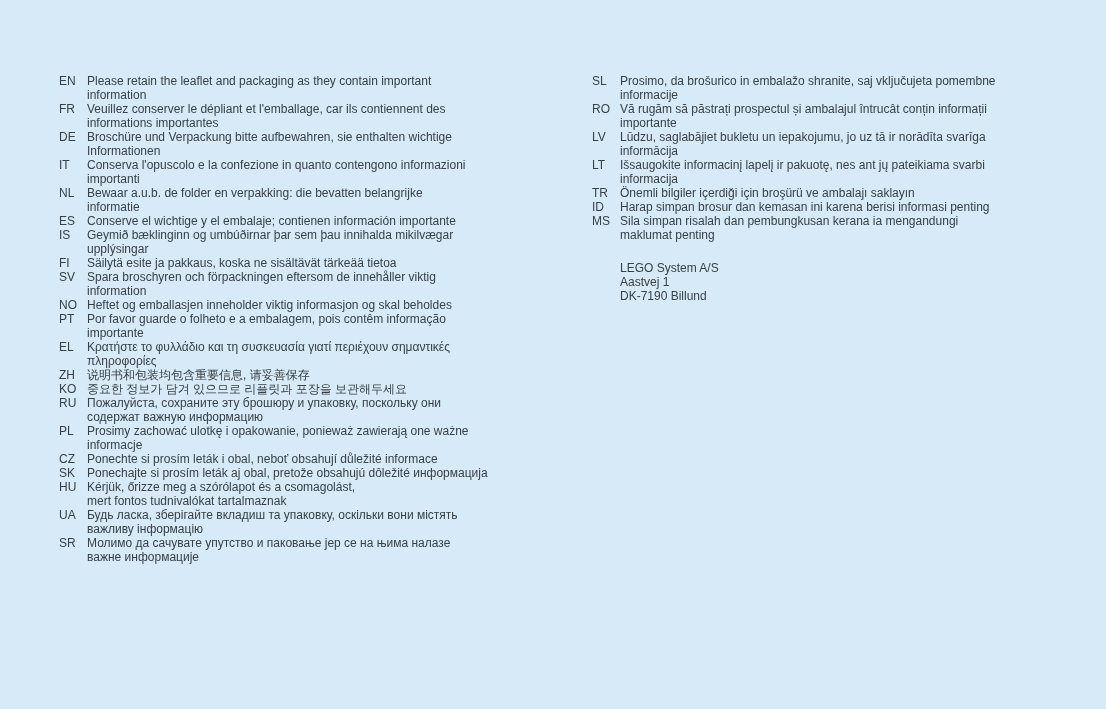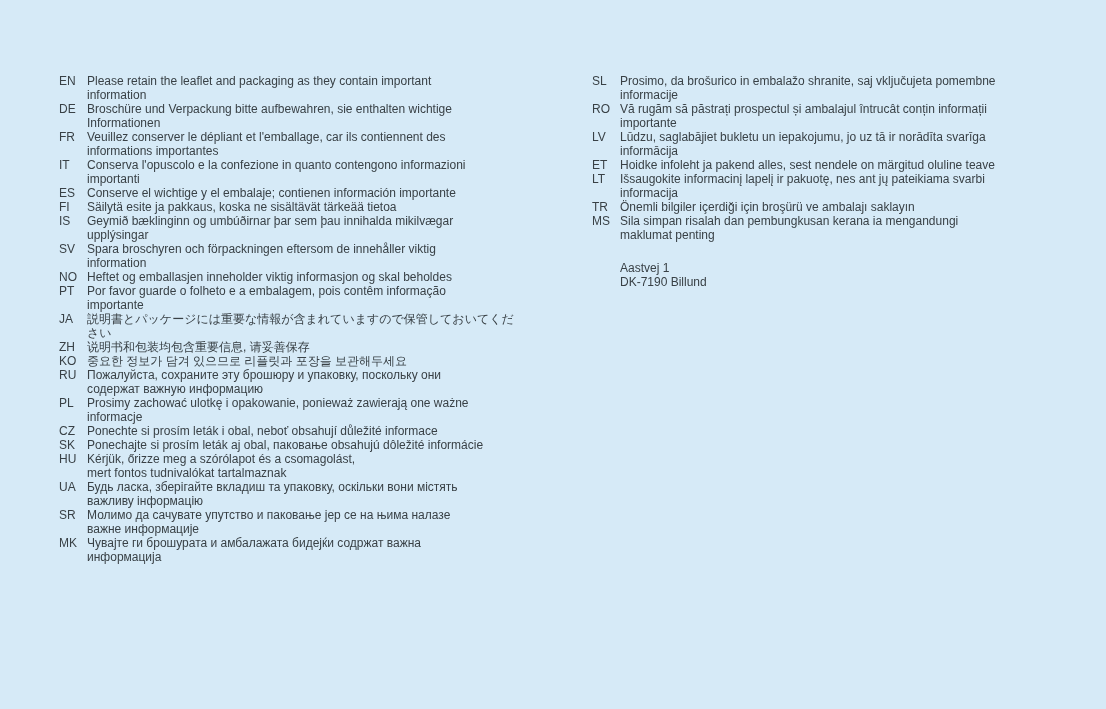--- a/index.html
+++ b/index.html
@@ -50,78 +50,83 @@
 
 <div class="page" style="background: rgb(214, 234, 247); color: rgb(57, 65, 70);">
   <div class="col col-left" id="col-left">
   <div class="row">
     <span class="code">EN</span>
     <span class="text">Please retain the leaflet and packaging as they contain important
 information</span>
   </div>
 
   <div class="row">
+    <span class="code">FR</span>
+    <span class="text">Veuillez conserver le dépliant et l'emballage, car ils contiennent des
+informations importantes</span>
+  </div>
+
+  <div class="row">
     <span class="code">DE</span>
     <span class="text">Broschüre und Verpackung bitte aufbewahren, sie enthalten wichtige
 Informationen</span>
   </div>
 
   <div class="row">
-    <span class="code">FR</span>
-    <span class="text">Veuillez conserver le dépliant et l'emballage, car ils contiennent des
-informations importantes</span>
-  </div>
-
-  <div class="row">
     <span class="code">IT</span>
     <span class="text">Conserva l'opuscolo e la confezione in quanto contengono informazioni
 importanti</span>
   </div>
 
+  <div class="row">
+    <span class="code">NL</span>
+    <span class="text">Bewaar a.u.b. de folder en verpakking: die bevatten belangrijke
+informatie</span>
+  </div>
 
   <div class="row">
     <span class="code">ES</span>
     <span class="text">Conserve el wichtige y el embalaje; contienen información importante</span>
   </div>
 
-
-  <div class="row">
-    <span class="code">FI</span>
-    <span class="text">Säilytä esite ja pakkaus, koska ne sisältävät tärkeää tietoa</span>
-  </div>
 
   <div class="row">
     <span class="code">IS</span>
     <span class="text">Geymið bæklinginn og umbúðirnar þar sem þau innihalda mikilvægar
 upplýsingar</span>
   </div>
 
   <div class="row">
+    <span class="code">FI</span>
+    <span class="text">Säilytä esite ja pakkaus, koska ne sisältävät tärkeää tietoa</span>
+  </div>
+
+  <div class="row">
     <span class="code">SV</span>
     <span class="text">Spara broschyren och förpackningen eftersom de innehåller viktig
 information</span>
   </div>
 
   <div class="row">
     <span class="code">NO</span>
     <span class="text">Heftet og emballasjen inneholder viktig informasjon og skal beholdes</span>
   </div>
 
   <div class="row">
     <span class="code">PT</span>
     <span class="text">Por favor guarde o folheto e a embalagem, pois contêm informação
 importante</span>
   </div>
 
-
-  <div class="row">
-    <span class="code">JA</span>
-    <span class="text">説明書とパッケージには重要な情報が含まれていますので保管しておいてくだ
-さい</span>
-  </div>
+  <div class="row">
+    <span class="code">EL</span>
+    <span class="text">Κρατήστε το φυλλάδιο και τη συσκευασία γιατί περιέχουν σημαντικές
+πληροφορίες</span>
+  </div>
+
 
   <div class="row">
     <span class="code">ZH</span>
     <span class="text">说明书和包装均包含重要信息, 请妥善保存</span>
   </div>
 
   <div class="row">
     <span class="code">KO</span>
     <span class="text">중요한 정보가 담겨 있으므로 리플릿과 포장을 보관해두세요</span>
   </div>
@@ -138,21 +143,21 @@
 informacje</span>
   </div>
 
   <div class="row">
     <span class="code">CZ</span>
     <span class="text">Ponechte si prosím leták i obal, neboť obsahují důležité informace</span>
   </div>
 
   <div class="row">
     <span class="code">SK</span>
-    <span class="text">Ponechajte si prosím leták aj obal, паковање obsahujú dôležité informácie</span>
+    <span class="text">Ponechajte si prosím leták aj obal, pretože obsahujú dôležité информација</span>
   </div>
 
   <div class="row">
     <span class="code">HU</span>
     <span class="text">Kérjük, őrizze meg a szórólapot és a csomagolást,
 mert fontos tudnivalókat tartalmaznak</span>
   </div>
 
   <div class="row">
     <span class="code">UA</span>
@@ -160,25 +165,20 @@
 важливу інформацію</span>
   </div>
 
 
   <div class="row">
     <span class="code">SR</span>
     <span class="text">Молимо да сачувате упутство и паковање јер се на њима налазе
 важне информације</span>
   </div>
 
-  <div class="row">
-    <span class="code">MK</span>
-    <span class="text">Чувајте ги брошурата и амбалажата бидејќи содржат важна
-информација</span>
-  </div>
 </div>
   <div class="col col-right">
     <div id="col-right-rows">
   <div class="row">
     <span class="code">SL</span>
     <span class="text">Prosimo, da brošurico in embalažo shranite, saj vključujeta pomembne
 informacije</span>
   </div>
 
   <div class="row">
@@ -187,42 +187,43 @@
 importante</span>
   </div>
 
 
   <div class="row">
     <span class="code">LV</span>
     <span class="text">Lūdzu, saglabājiet bukletu un iepakojumu, jo uz tā ir norādīta svarīga
 informācija</span>
   </div>
 
-  <div class="row">
-    <span class="code">ET</span>
-    <span class="text">Hoidke infoleht ja pakend alles, sest nendele on märgitud oluline teave</span>
-  </div>
 
   <div class="row">
     <span class="code">LT</span>
     <span class="text">Išsaugokite informacinį lapelį ir pakuotę, nes ant jų pateikiama svarbi
 informacija</span>
   </div>
 
   <div class="row">
     <span class="code">TR</span>
     <span class="text">Önemli bilgiler içerdiği için broşürü ve ambalajı saklayın</span>
   </div>
 
 
+  <div class="row">
+    <span class="code">ID</span>
+    <span class="text">Harap simpan brosur dan kemasan ini karena berisi informasi penting</span>
+  </div>
 
   <div class="row">
     <span class="code">MS</span>
     <span class="text">Sila simpan risalah dan pembungkusan kerana ia mengandungi
 maklumat penting</span>
   </div>
 </div>
     <div class="address">
+      <div>LEGO System A/S</div>
       <div>Aastvej 1</div>
       <div>DK-7190 Billund</div>
     </div>
   </div>
 </div>
 
 </body></html>

